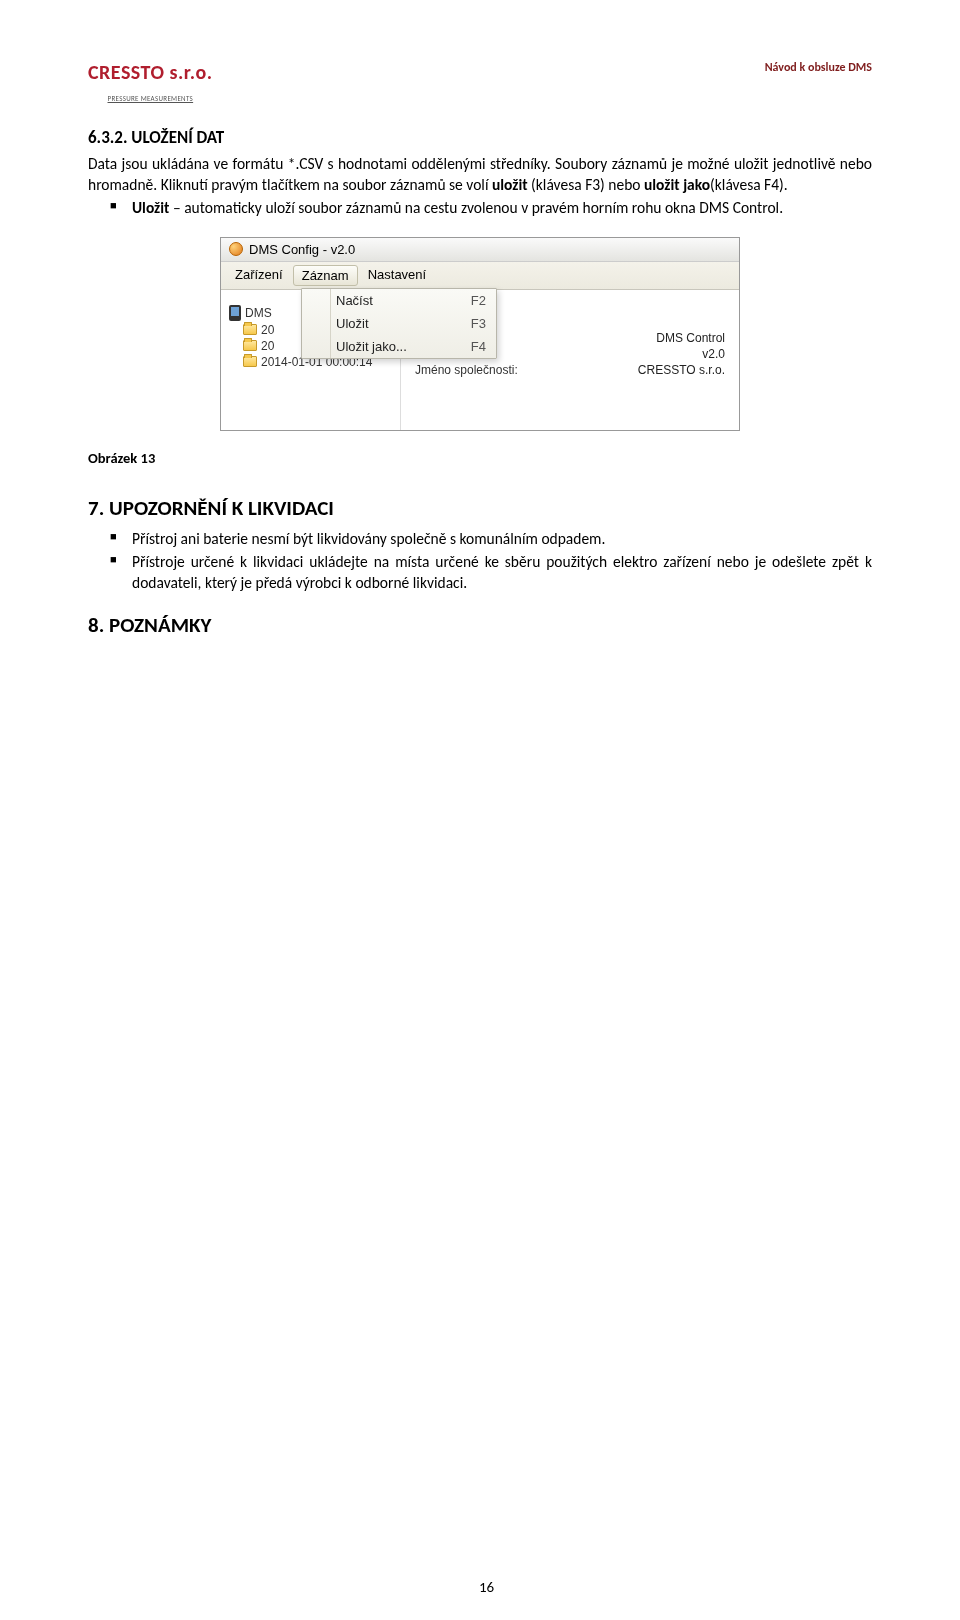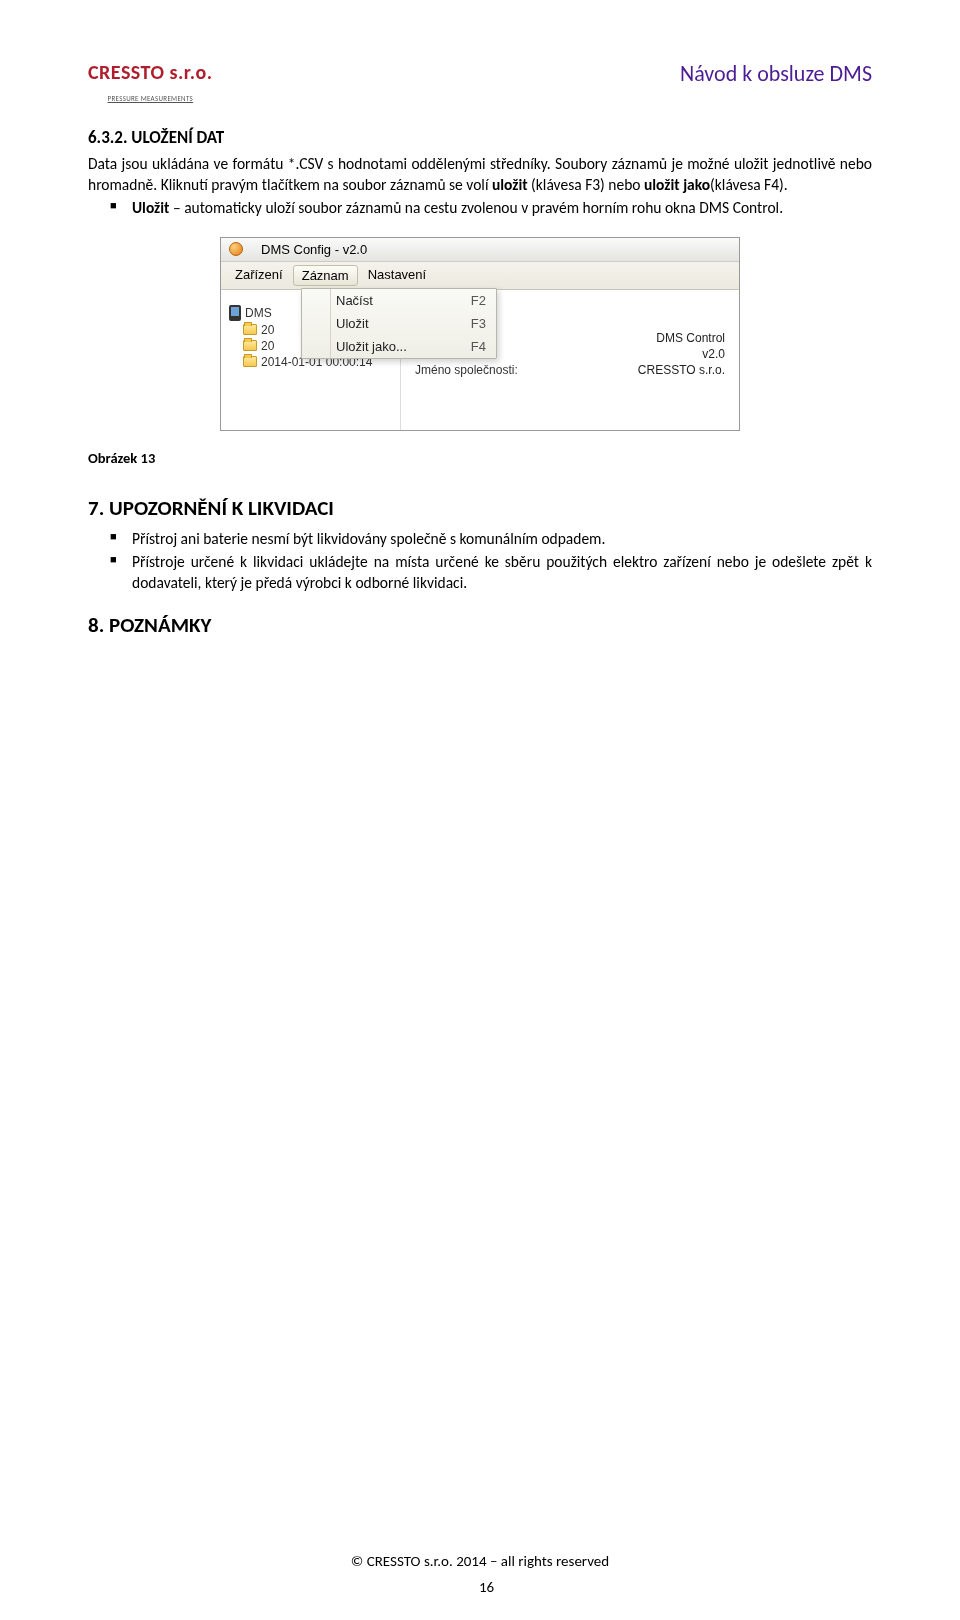--- a/index.html
+++ b/index.html
@@ -34,22 +34,23 @@
     letter-spacing: 0.5px;
   }
   .logo-sub {
     font-size: 7px;
     color: #555;
     letter-spacing: 0.3px;
     margin-top: 10px;
     text-decoration: underline;
   }
   .doc-title {
-    font-size: 22px;
-    color: #4c1d95;
+    font-size: 12px;
+    color: #7f1d1d;
+    font-weight: bold;
   }
   .section-num {
     font-size: 17px;
     font-weight: bold;
     margin-top: 10px;
     margin-bottom: 6px;
   }
   .body-text {
     font-size: 15.5px;
     line-height: 1.35;
@@ -88,21 +89,21 @@
     font-family: "Segoe UI", Tahoma, sans-serif;
     font-size: 13px;
     text-align: left;
     background: #f6f6f2;
   }
   .titlebar {
     background: linear-gradient(#fafafa, #e4e4e0);
     padding: 4px 8px;
     display: flex;
     align-items: center;
-    gap: 18px;
+    gap: 6px;
     border-bottom: 1px solid #ccc;
   }
   .orb {
     width: 14px; height: 14px; border-radius: 50%;
     background: radial-gradient(circle at 30% 30%, #ffd27a, #e07a1a);
     border: 1px solid #b86200;
   }
   .menubar {
     background: linear-gradient(#f4f2ea, #eceadf);
     padding: 3px 6px;
@@ -321,15 +322,14 @@
     <li>
       <span>Přístroj ani baterie nesmí být likvidovány společně s komunálním odpadem.</span>
     </li>
     <li>
       <span>Přístroje určené k likvidaci ukládejte na místa určené ke sběru použitých elektro zařízení nebo je odešlete zpět k dodavateli, který je předá výrobci k odborné likvidaci.</span>
     </li>
   </ul>
 
   <div class="h1">8. POZNÁMKY</div>
 
-  <div class="footer">© CRESSTO s.r.o. 2014 – all rights reserved</div>
   <div class="pagenum">16</div>
 </div>
 
 </body></html>

